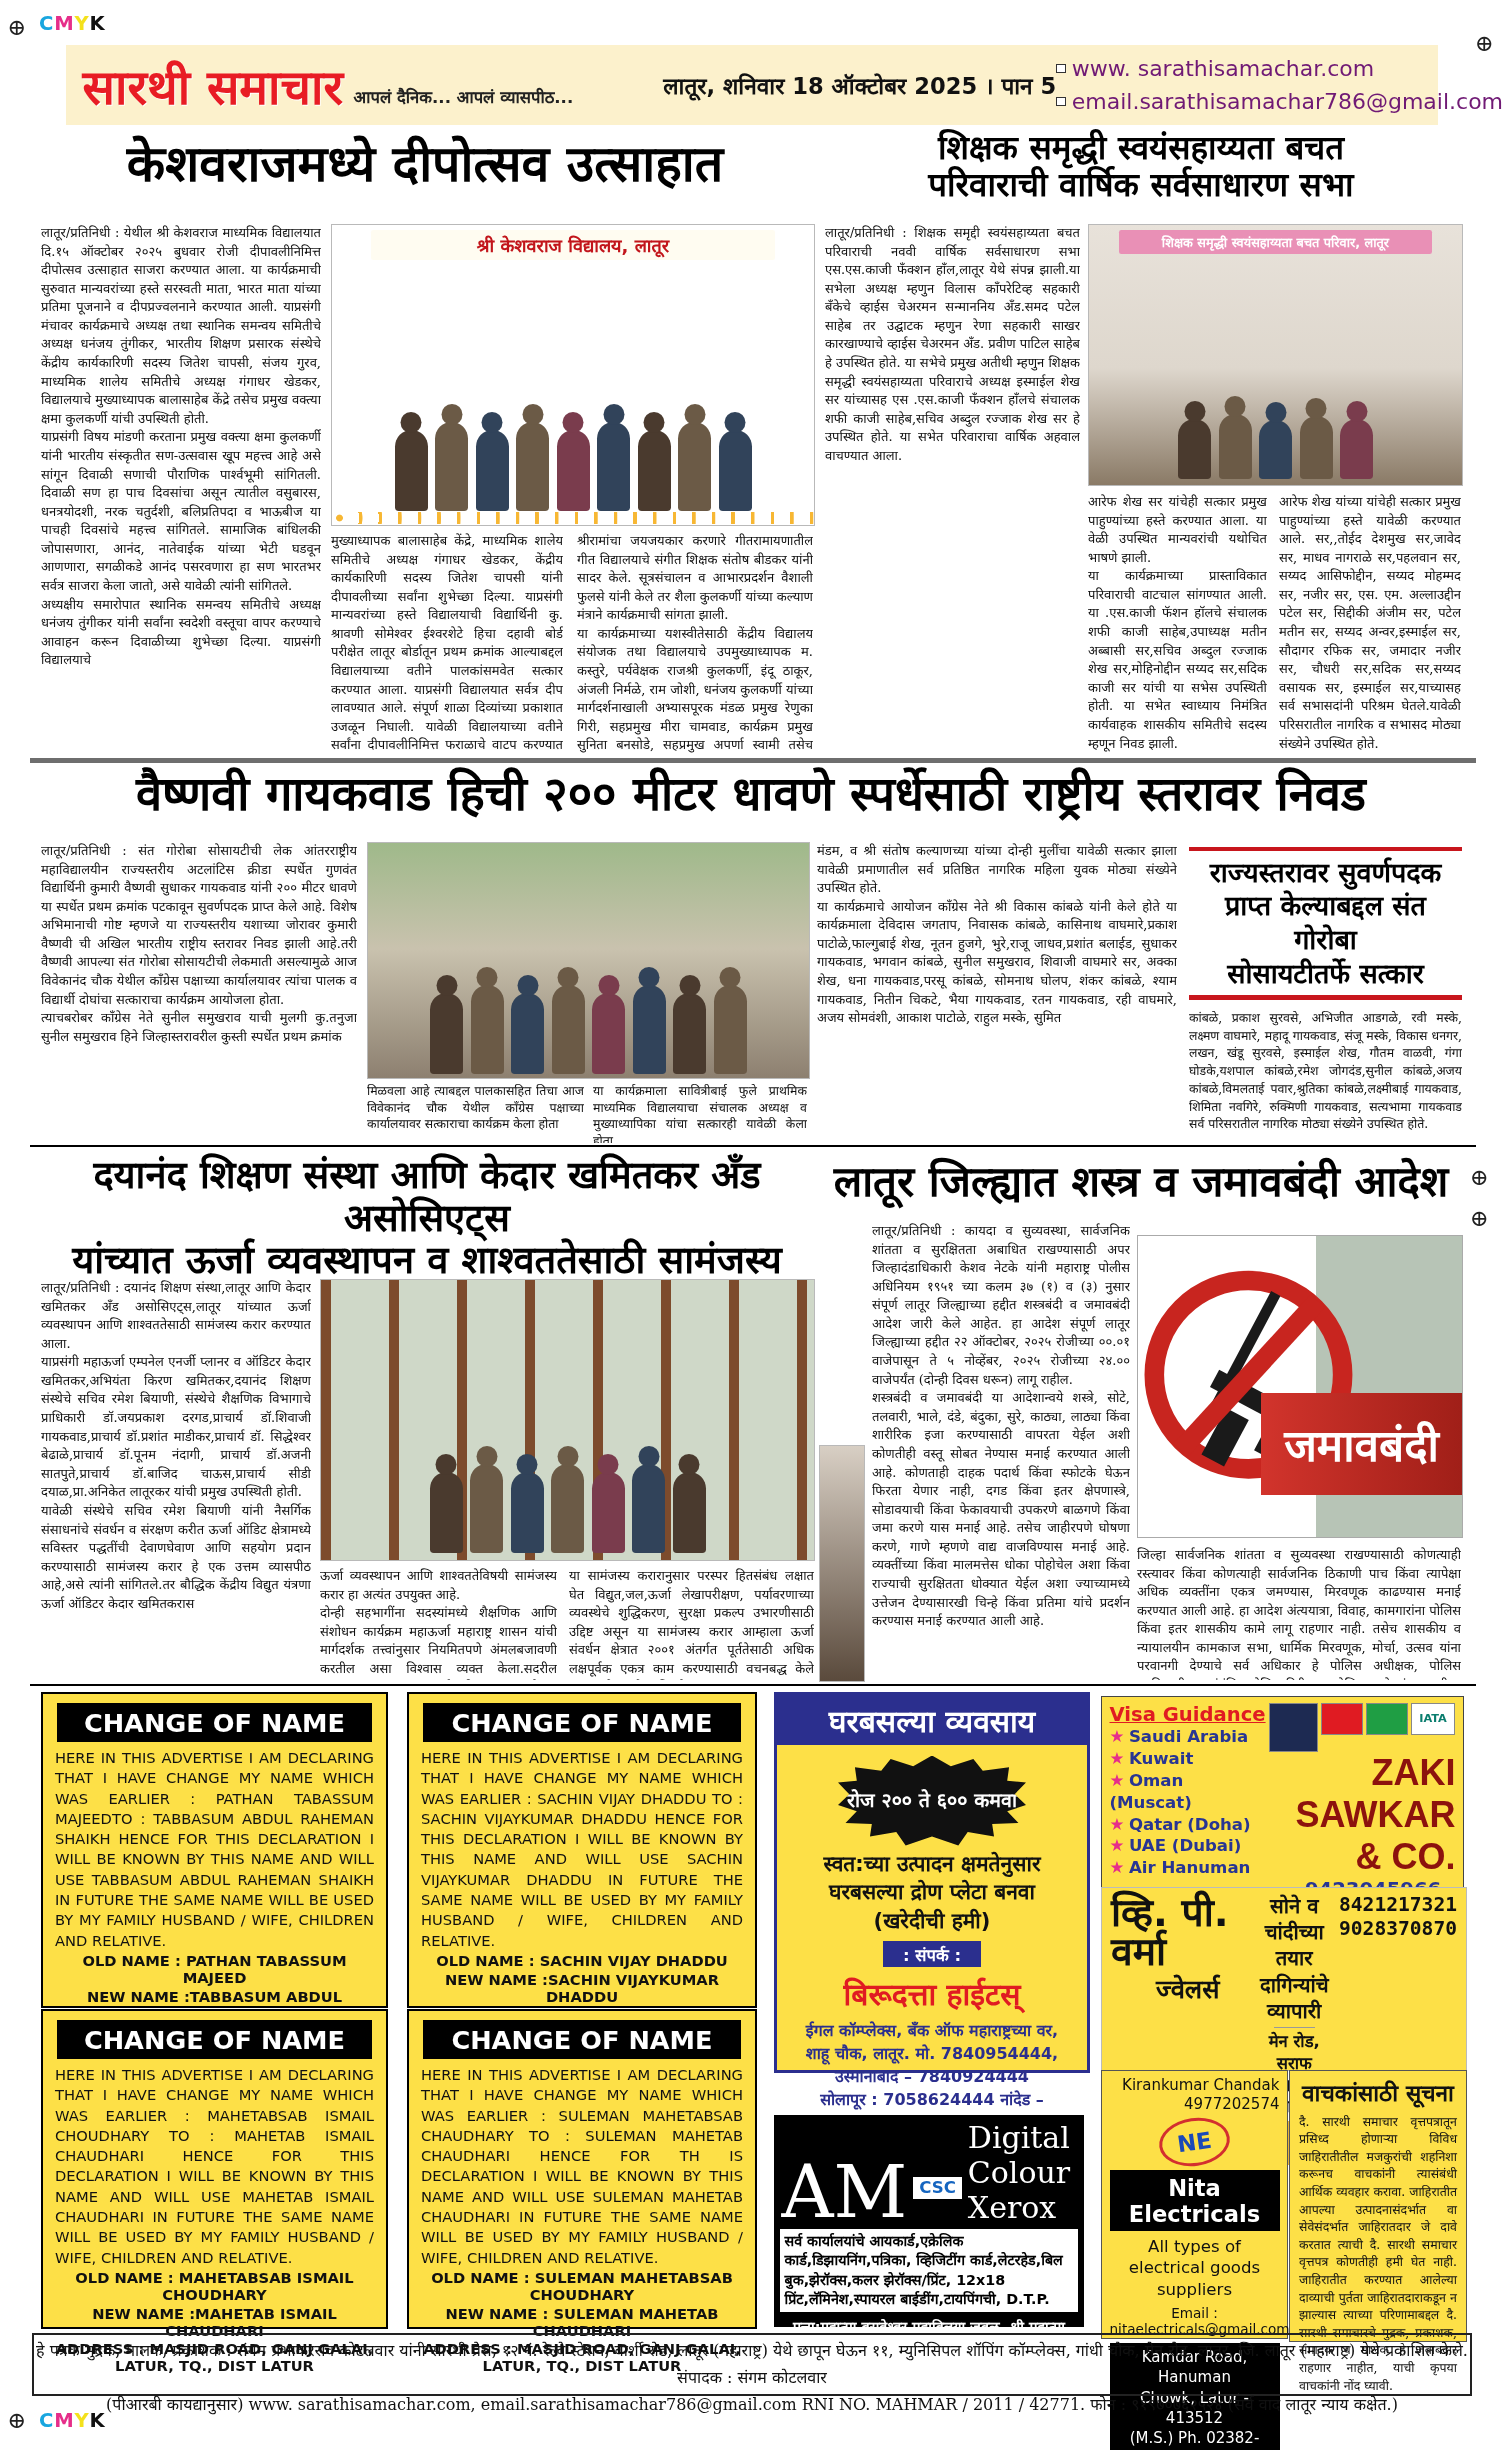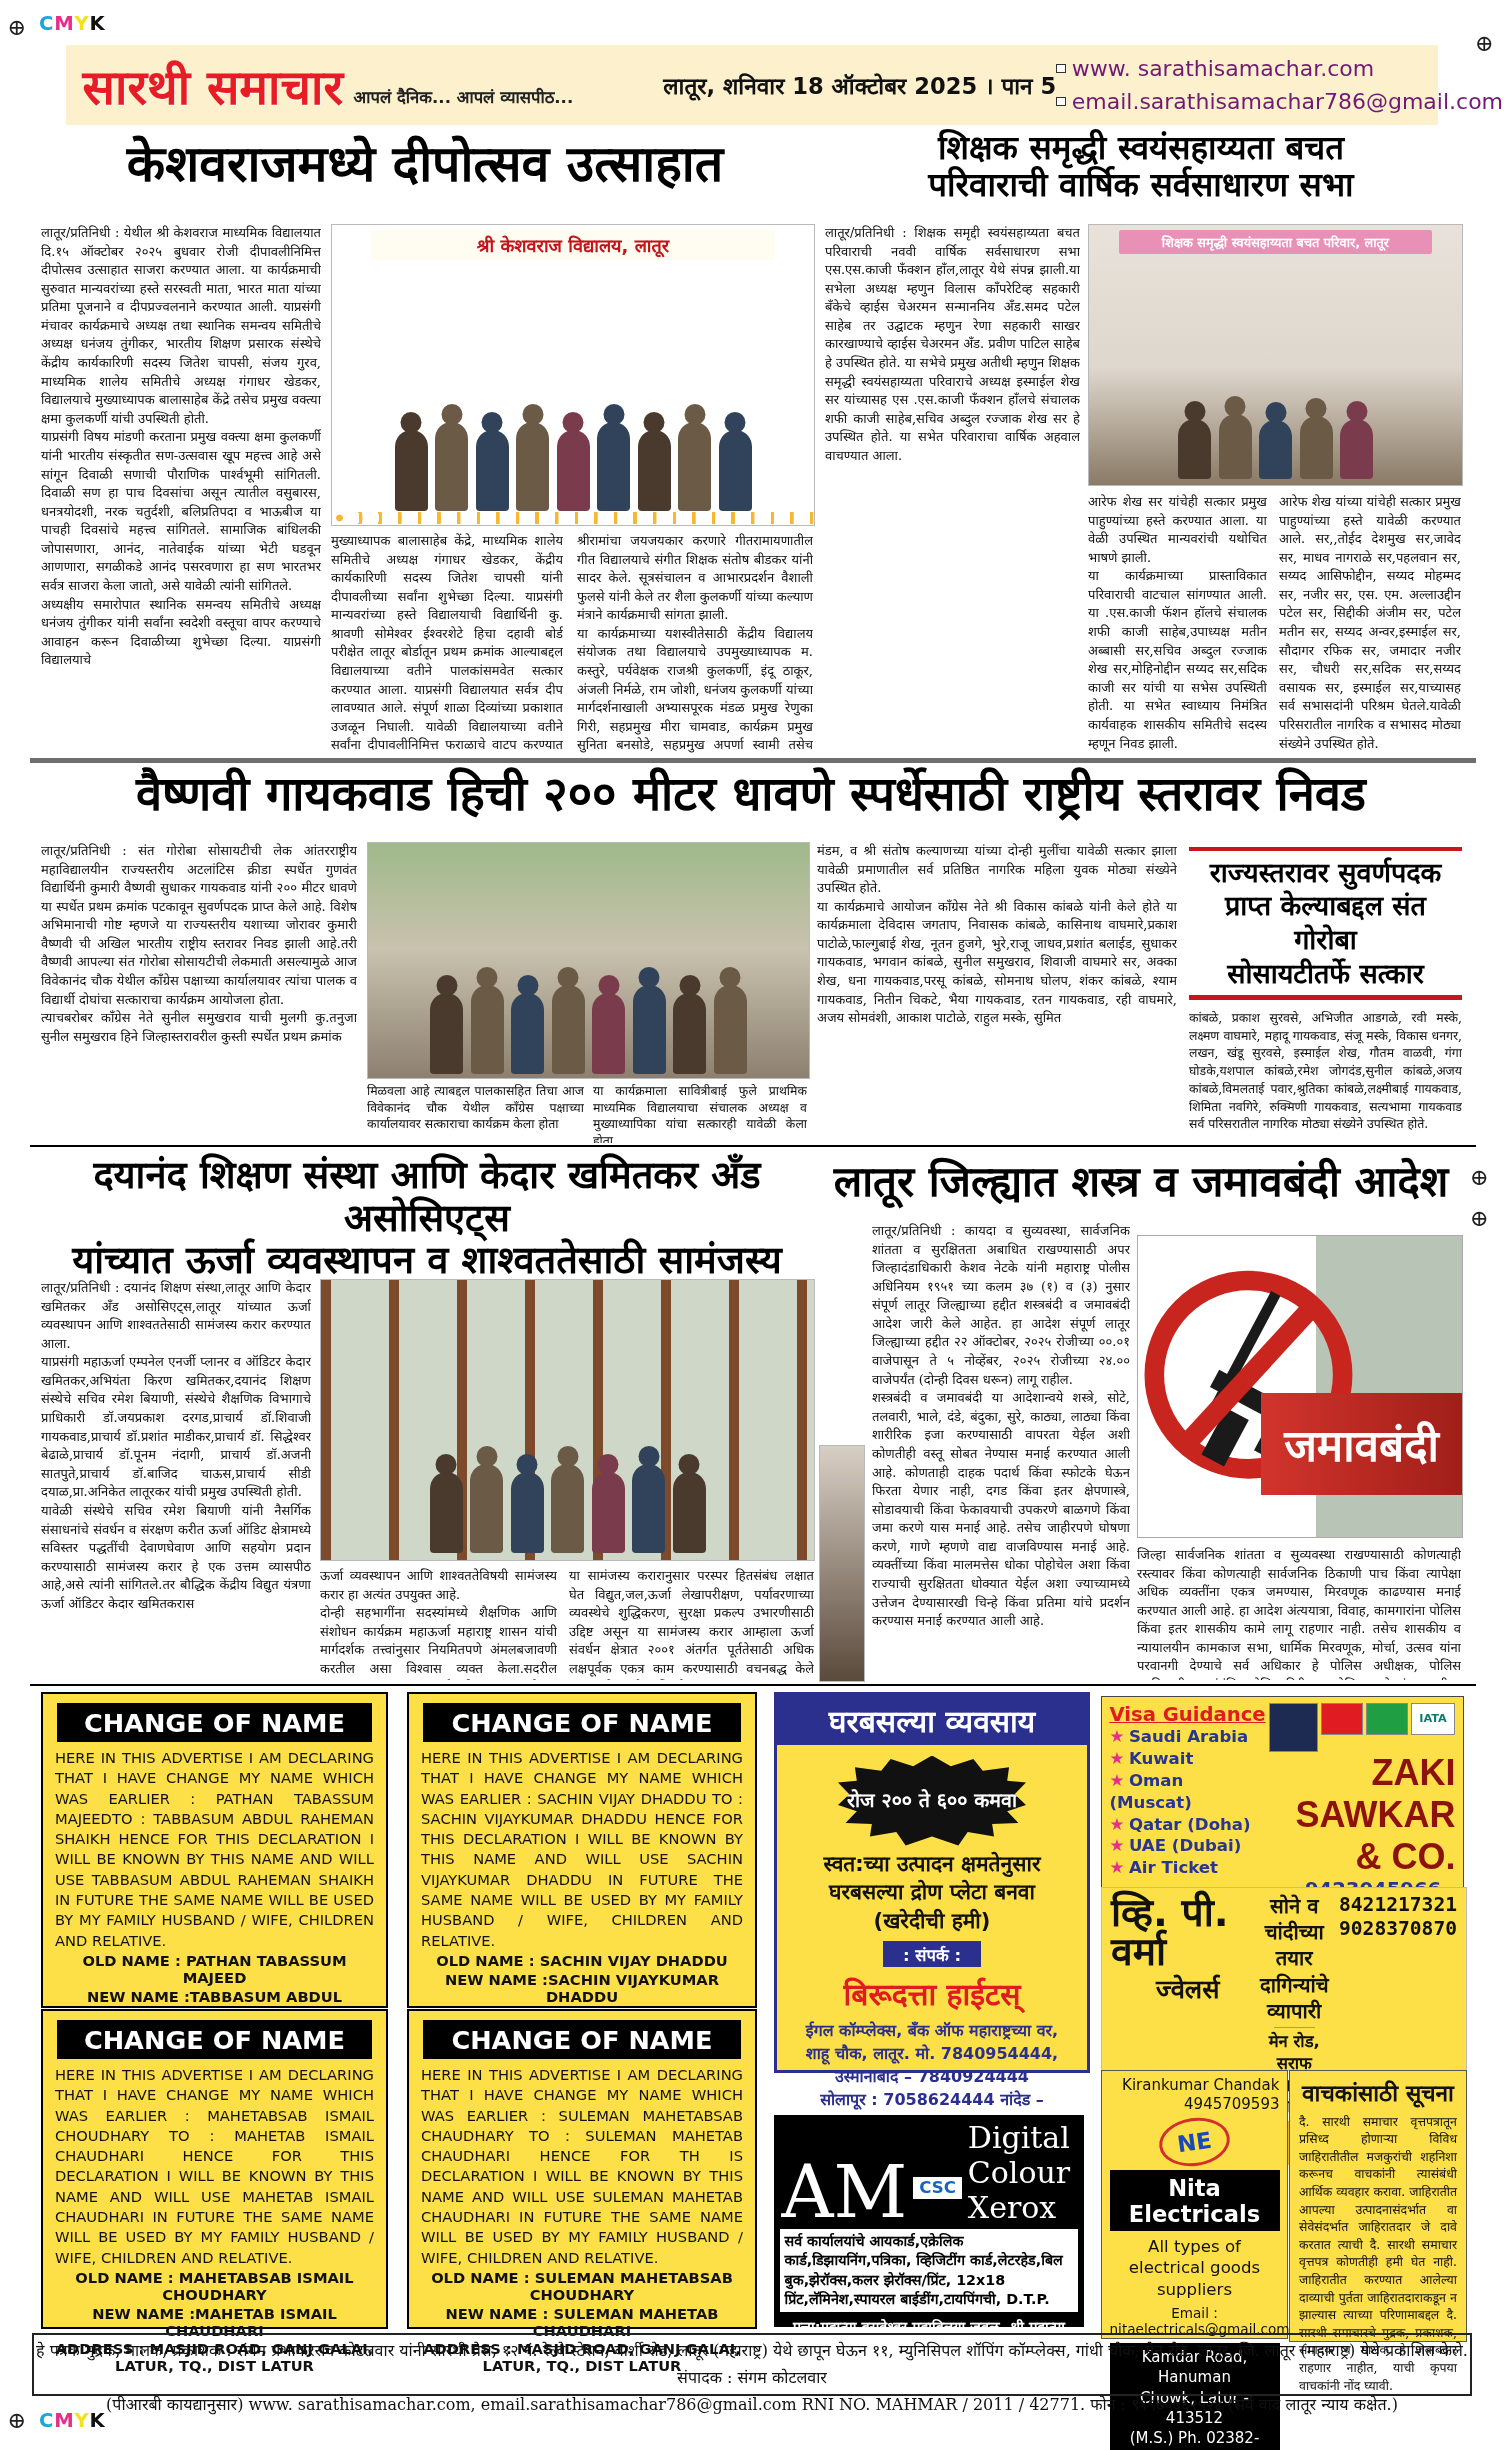--- a/index.html
+++ b/index.html
@@ -308,21 +308,21 @@
 
   <div class="adbox zaki" style="left:1101px;top:1696px;width:346px;height:182px;">
     <div style="display:flex;">
       <div style="width:46%;">
         <div class="visa">Visa Guidance</div>
         <div class="item"><span class="star">★</span><span>Saudi Arabia</span></div>
         <div class="item"><span class="star">★</span><span>Kuwait</span></div>
         <div class="item"><span class="star">★</span><span>Oman (Muscat)</span></div>
         <div class="item"><span class="star">★</span><span>Qatar (Doha)</span></div>
         <div class="item"><span class="star">★</span><span>UAE (Dubai)</span></div>
-        <div class="item"><span class="star">★</span><span>Air Ticket</span></div>
+        <div class="item"><span class="star">★</span><span>Air Hanuman</span></div>
       </div>
       <div style="width:54%;">
         <div style="display:flex;gap:3px;justify-content:flex-end;">
           <span class="thumb" style="width:48px;height:47px;background:#1d2a52;"></span>
           <span class="thumb" style="width:41px;height:30px;background:#e01b22;"></span>
           <span class="thumb" style="width:41px;height:30px;background:#1f9e44;"></span>
           <span class="thumb" style="width:44px;height:30px;background:#ffffff;color:#0a7d6e;font-family:'DejaVu Sans',sans-serif;font-weight:800;font-size:11.3px;text-align:center;line-height:30px;">IATA</span>
         </div>
         <div class="brand">ZAKI SAWKAR &amp; CO.</div>
         <div class="phones">9423045966 · 9657173693 · 7385816592</div>
@@ -357,21 +357,21 @@
       <span class="xer">Digital Colour Xerox</span>
     </div>
     <div class="svc">सर्व कार्यालयांचे आयकार्ड,एक्रेलिक कार्ड,डिझायनिंग,पत्रिका, व्हिजिटींग कार्ड,लेटरहेड,बिल बुक,झेरॉक्स,कलर झेरॉक्स/प्रिंट, 12x18 प्रिंट,लॅमिनेश,स्पायरल बाईडींग,टायपिंगची, D.T.P.</div>
     <div class="adr">पत्ता:महात्मा बसवेश्वर महाविलया जवळ, श्री महात्मा बसवेश्वर
 पुतळ्याच्या मागे,पेट्रोल पंप रोड,आर.के. पान स्टॉल जवळ,
 लातूर मो. नं. : 9503283416</div>
   </div>
 
   <div class="adbox nita" style="left:1101px;top:2070px;width:170px;height:258px;">
     <div class="owner">Kirankumar Chandak
-4945709593</div>
+4977202574</div>
     <div class="logo">NE</div>
     <div class="brand">Nita Electricals</div>
     <div class="desc">All types of electrical goods suppliers</div>
     <div class="email">Email : nitaelectricals@gmail.com</div>
     <div class="addr">Kamdar Road, Hanuman
 Chowk, Latur - 413512
 (M.S.) Ph. 02382-257290</div>
   </div>
 
   <div class="adbox notice" style="left:1289px;top:2070px;width:158px;height:258px;">

